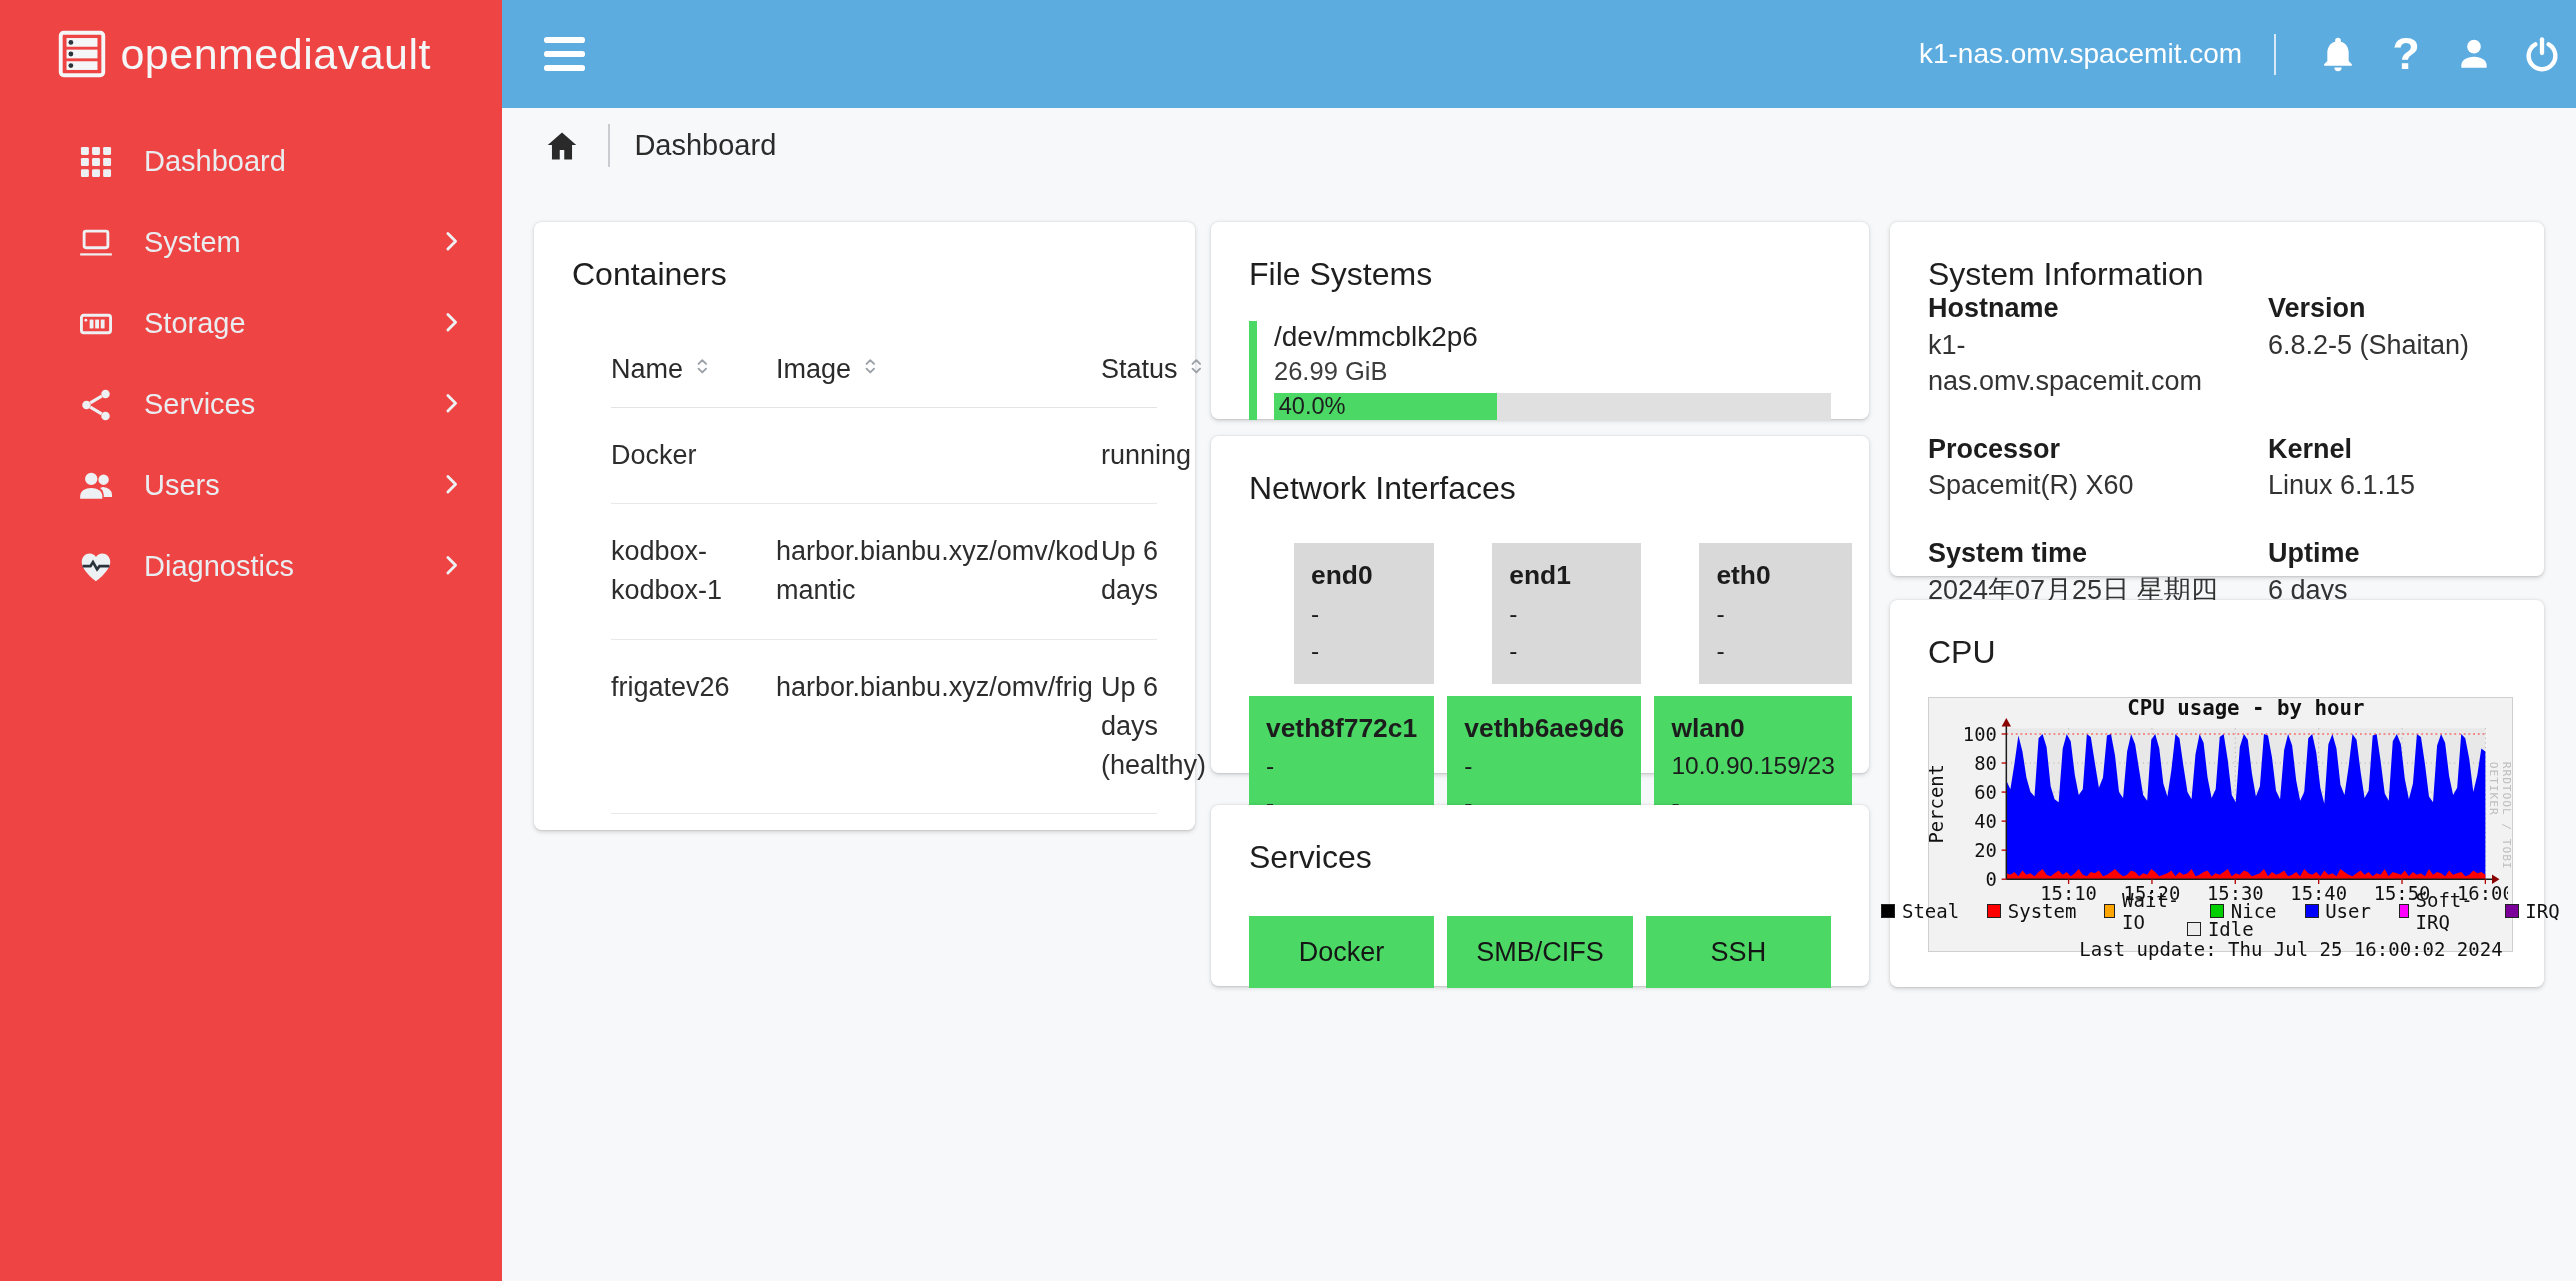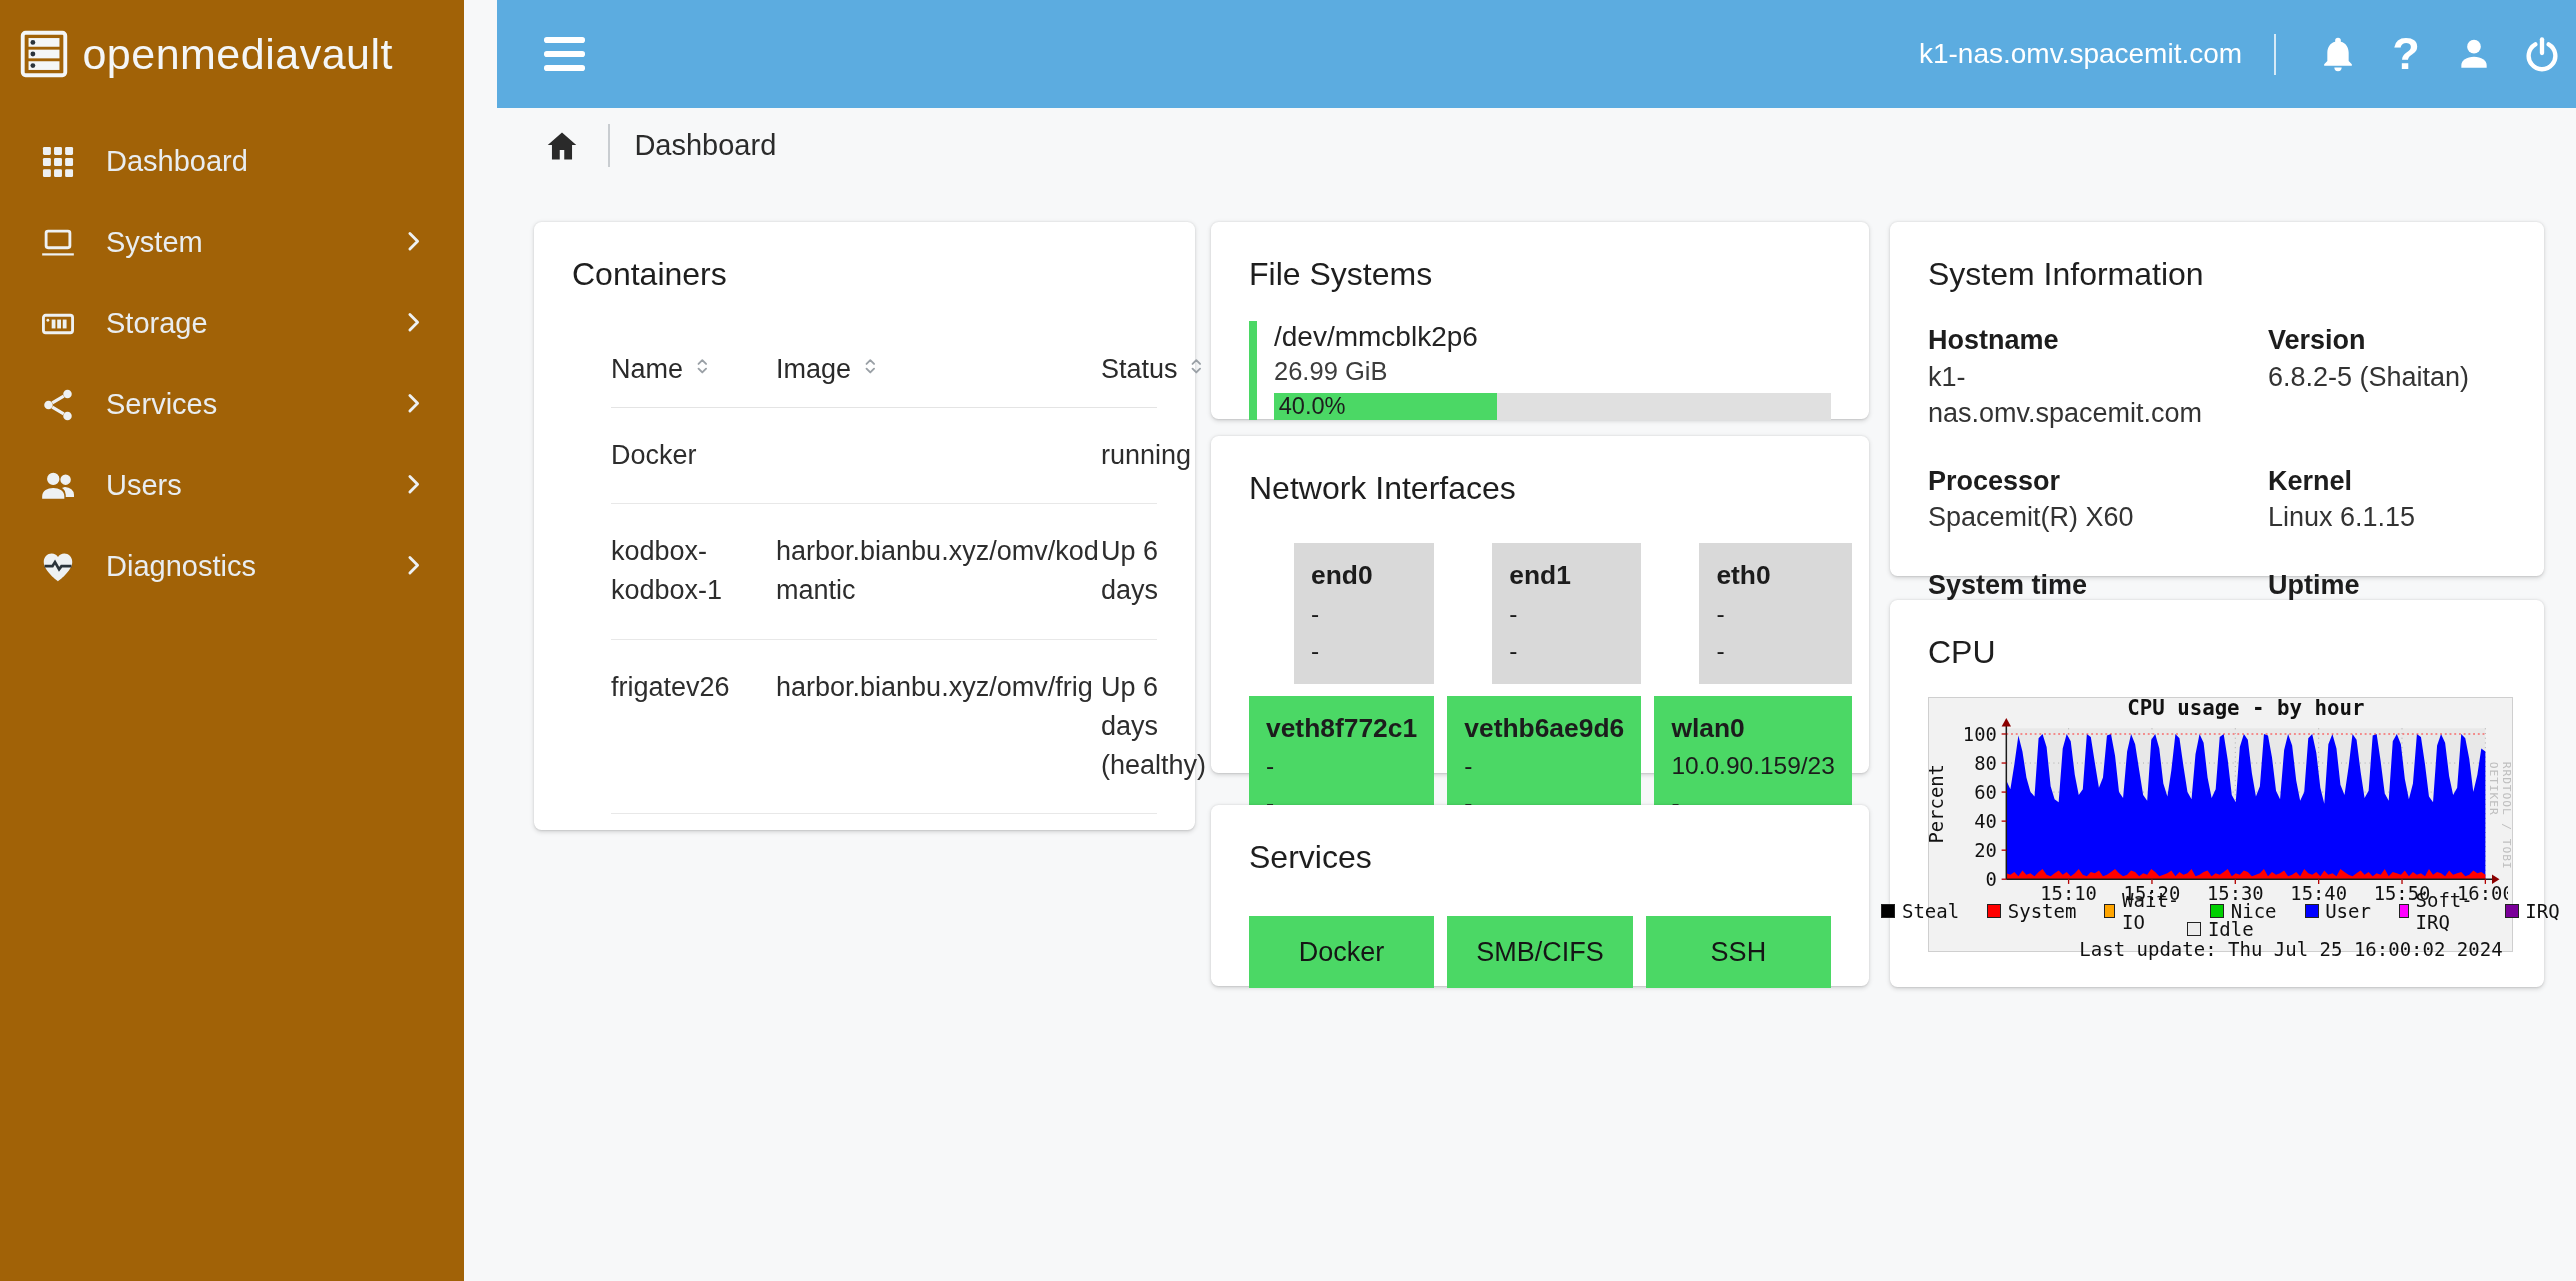--- a/index.html
+++ b/index.html
@@ -1,20 +1,20 @@
 <!DOCTYPE html>
 <html style="font-size:15px"><head>
 <meta charset="utf-8">
 <style>
   html,body{margin:0;padding:0;background:#dfe3e6;}
   .app{position:relative;width:2576px;height:1281px;background:#f7f8f9;overflow:hidden;
        font-family:"Liberation Sans",sans-serif;color:#212121;}
 
   
-  .sidebar{position:absolute;left:0;top:0;width:464px;height:1281px;background:#a16207;z-index:5;}
+  .sidebar{position:absolute;left:0;top:0;width:464px;height:1281px;background:#ef4444;z-index:5;padding-left:38px;}
   .brand{display:flex;align-items:center;height:108px;padding-left:15px;}
   .brand svg{width:58px;height:58px;}
   .brand-text{color:#f4f6f7;font-size:43px;font-weight:400;letter-spacing:0.5px;margin-left:9.4px;}
   .nav{padding-top:13.2px;}
   .nav-item{display:flex;align-items:center;height:81px;padding:0 38px;cursor:pointer;color:#e9edf0;}
   .nav-item .nicon{width:40px;height:40px;flex:0 0 40px;display:flex;align-items:center;justify-content:center;}
   .nav-item .nicon svg{width:38px;height:38px;fill:#eef1f3;stroke:#eef1f3;}
   .nav-label{font-size:29px;margin-left:28px;flex:1;}
   .chev svg{width:26.4px;height:26.4px;fill:none;stroke:#eef1f3;stroke-width:2.6;stroke-linecap:round;stroke-linejoin:round;}
 
@@ -73,21 +73,21 @@
   .net-name{font-size:26.4px;font-weight:700;}
 
   
   #card-services{left:1211px;top:805px;width:658px;height:181px;}
   .svc-grid{margin-top:40px;display:grid;grid-template-columns:repeat(3,1fr);gap:13.2px;}
   .svc-tile{height:72px;background:#4bd865;display:flex;align-items:center;justify-content:center;
             font-size:27px;color:#151515;}
 
   
   #card-sysinfo{left:1890px;top:222px;width:654px;height:354px;}
-  .si-grid{margin-top:32px;display:grid;grid-template-columns:306px 1fr;column-gap:9.4px;row-gap:24.5px;gap:34px;}
+  .si-grid{display:grid;grid-template-columns:306px 1fr;column-gap:9.4px;row-gap:24.5px;gap:34px;}
   .si-label{font-size:27px;font-weight:700;color:#1d1d1d;}
   .si-value{font-size:27px;color:#333;margin-top:2.8px;line-height:1.35;}
 
   
   #card-cpu{left:1890px;top:600px;width:654px;height:387px;}
   .graph-box{margin-top:26.4px;width:583px;height:253px;border:1.9px solid #cfcfcf;background:#f2f2f2;
              position:relative;font-family:"DejaVu Sans Mono",monospace;}
   .graph-box svg{display:block;}
   .legend-row{display:flex;justify-content:center;gap:28px;height:18px;align-items:center;}
   .legend-item{display:flex;align-items:center;gap:6.6px;font-size:19px;color:#111;}

